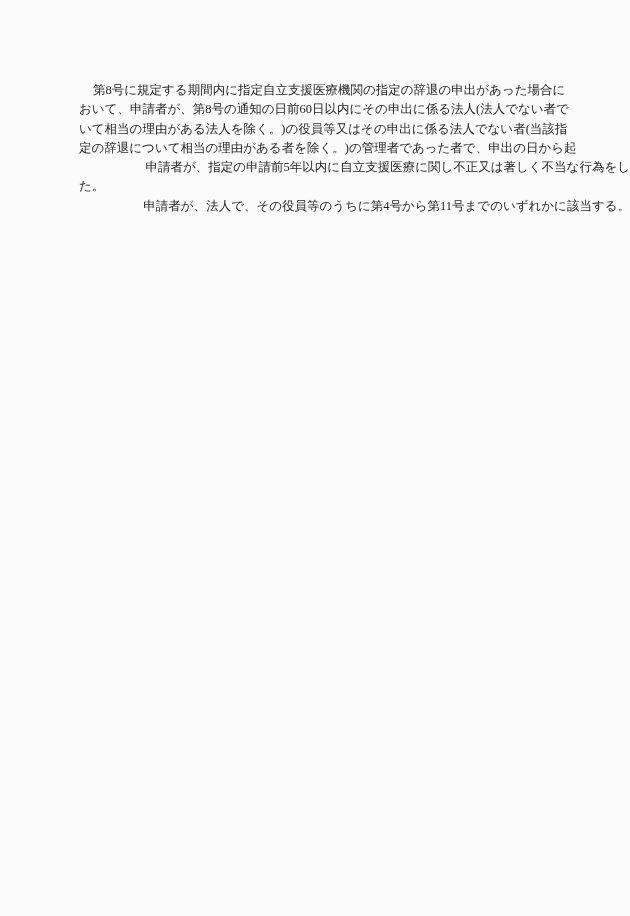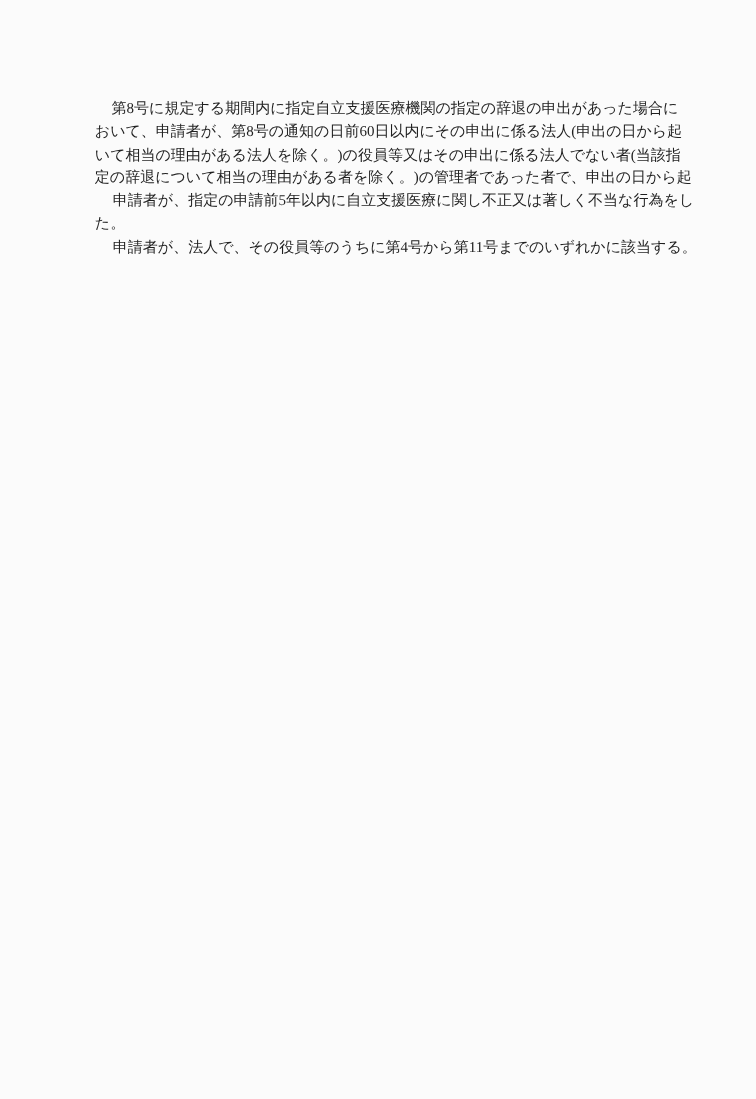--- a/index.html
+++ b/index.html
@@ -31,36 +31,36 @@
     color: #1f1f1f;
   }
   .line {
     white-space: nowrap;
   }
   
   .i-first { margin-left: 93px; }
   
   .i-base  { margin-left: 79px; }
   
-  .i-body  { margin-left: 94px; }
+  .i-body  { margin-left: 94px; text-align: right; }
   
   .num {
     display: inline-block;
     margin-left: 63px;
     margin-right: 9px;
   }
 </style>
 </head>
 <body>
 
 <div class="page">
   <div class="doc">
 
     <div class="line i-first">第8号に規定する期間内に指定自立支援医療機関の指定の辞退の申出があった場合に</div>
-    <div class="line i-base">おいて、申請者が、第8号の通知の日前60日以内にその申出に係る法人(申出の日から起</div>
+    <div class="line i-base">おいて、申請者が、第8号の通知の日前60日以内にその申出に係る法人(法人でない者で</div>
     <div class="line i-base">いて相当の理由がある法人を除く。)の役員等又はその申出に係る法人でない者(当該指</div>
     <div class="line i-base">定の辞退について相当の理由がある者を除く。)の管理者であった者で、申出の日から起</div>
 
     <div class="line i-body">申請者が、指定の申請前5年以内に自立支援医療に関し不正又は著しく不当な行為をし</div>
     <div class="line i-base">た。</div>
 
     <div class="line i-body">申請者が、法人で、その役員等のうちに第4号から第11号までのいずれかに該当する。</div>
 
 
   </div>

